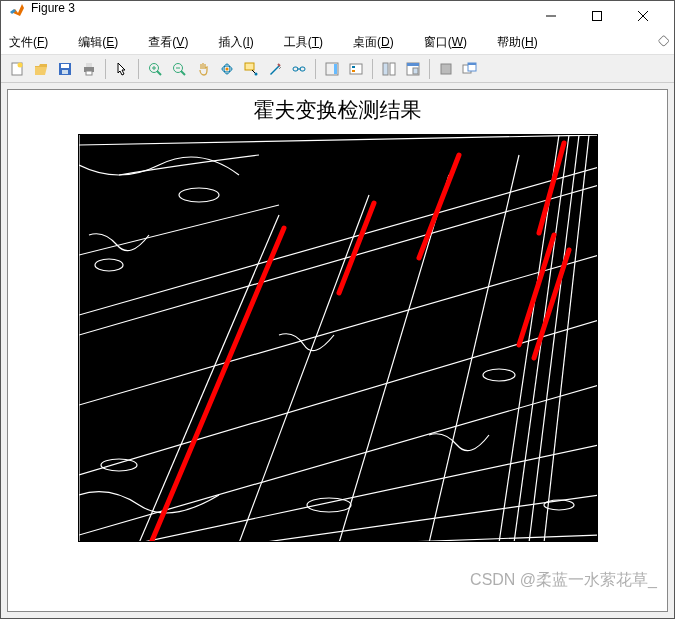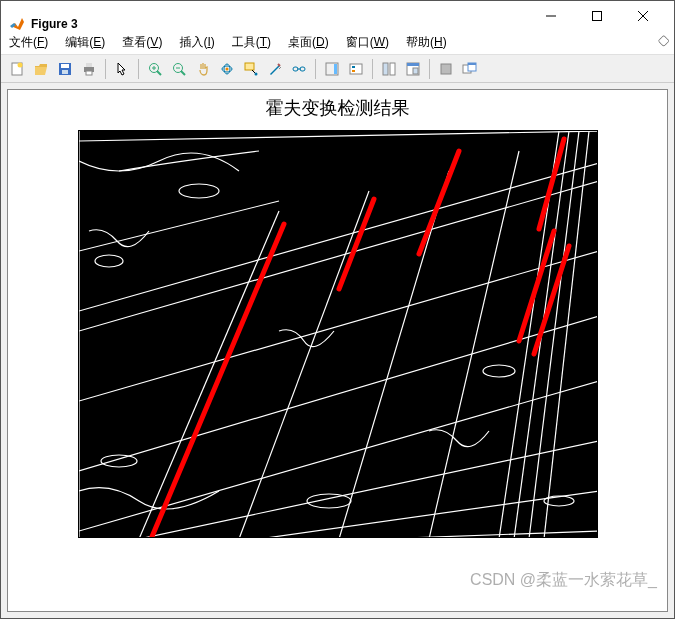--- a/index.html
+++ b/index.html
@@ -1,30 +1,30 @@
 <!DOCTYPE html>
 <html><head>
 <meta charset="utf-8">
 <style>
 * { box-sizing: border-box; margin: 0; padding: 0; }
 body { font-family: "Microsoft YaHei", sans-serif; background: #fff; width: 675px; height: 619px; overflow: hidden; display: flex; flex-direction: column; border: 1px solid #555; }
-.titlebar { height: 30px; background: #fff; display: flex; align-items: flex-end; padding: 0 8px; font-size: 12px; font-weight: bold; }
+.titlebar { height: 30px; background: #fff; display: flex; align-items: flex-start; padding: 0 8px; font-size: 12px; }
 .titlebar .logo { width: 16px; height: 16px; margin-right: 6px; }
 .titlebar .title { flex: 1; }
 .win-buttons { display: flex; align-items: center; gap: 0; }
 .win-buttons div { width: 46px; height: 30px; display: flex; align-items: center; justify-content: center; }
-.menubar { height: 24px; display: flex; align-items: center; padding: 0 6px; font-size: 12px; gap: 13px; border-bottom:1px solid #e0e0e0;}
+.menubar { height: 24px; display: flex; align-items: center; padding: 0 6px; font-size: 12px; gap: 26px; border-bottom:1px solid #e0e0e0;}
 .menubar span { cursor: default; padding:2px 2px;}
 .menubar span u{text-decoration: underline;}
 .toolbar { height: 28px; background: #f0f0f0; display: flex; align-items: center; padding: 0 4px; border-bottom: 1px solid #ccc; gap: 0; }
 .toolbar .btn { width: 24px; height: 24px; display: flex; align-items: center; justify-content: center; margin: 0 0px; border:1px solid transparent; border-radius:2px;}
 .toolbar .sep { width: 1px; height: 20px; background: #bbb; margin: 0 4px; }
 .content { flex: 1; background: #f0f0f0; padding: 6px; display: flex; flex-direction: column; }
 .figure-area { flex: 1; background: #fff; border: 1px solid #888; display: flex; flex-direction: column; align-items: center; padding-top: 6px; }
-.plot-title { font-size: 18px; font-family: Liberation Sans, sans-serif; margin-bottom: 10px;}
+.plot-title { font-size: 21px; font-family: Liberation Sans, sans-serif; margin-bottom: 10px;}
 .plot { width: 520px; height: 408px; background: #000; border: 1px solid #000; position: relative; overflow:hidden;}
 .watermark { position: absolute; right: 18px; bottom: 28px; color: rgba(120,120,120,0.6); font-size: 16px; z-index:50; font-family: "Microsoft YaHei", sans-serif;}
 svg{display:block;}
 .chevron { position:absolute; right:6px; top:34px; font-size:11px; color:#666; transform:rotate(45deg);}
 </style>
 </head>
 <body>
 
 <div class="titlebar">
   <span class="logo">

